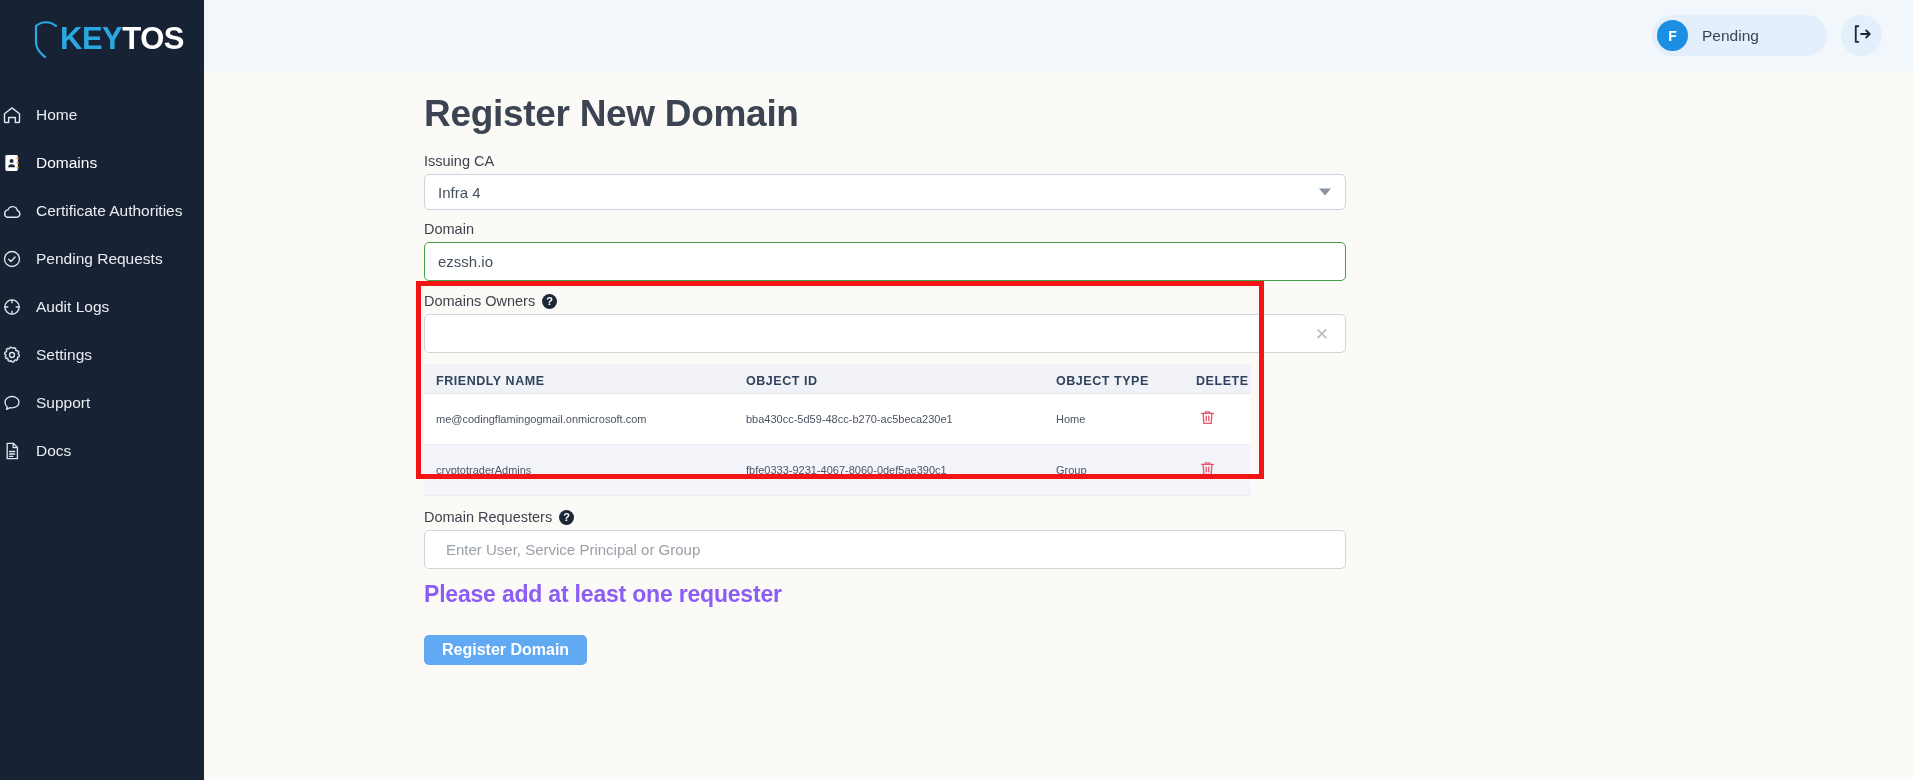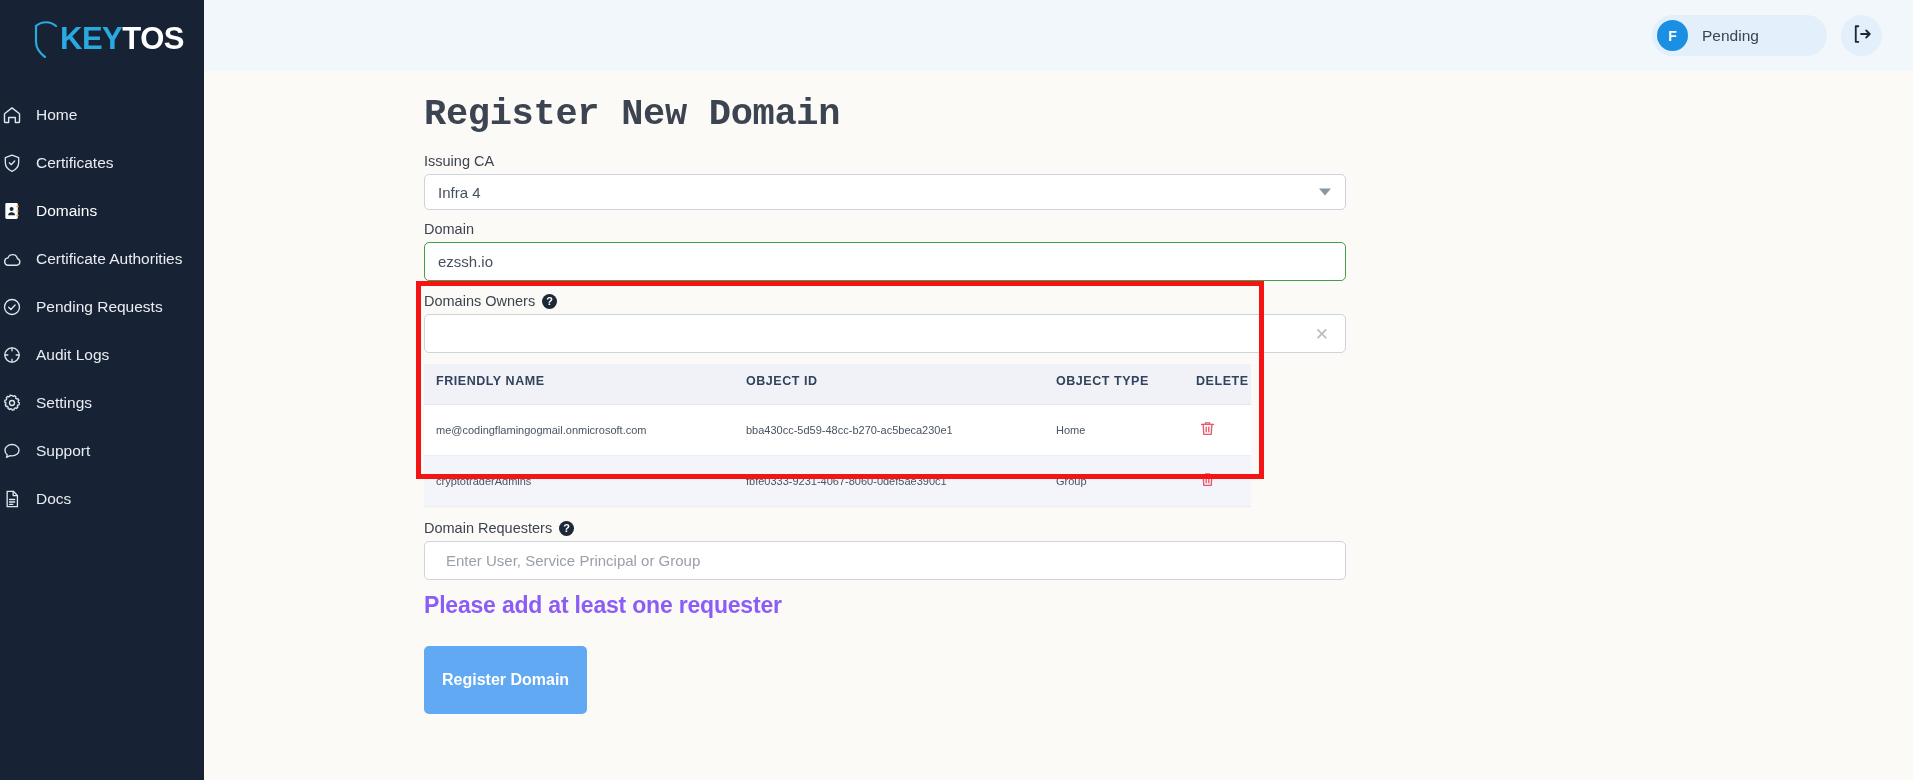--- a/index.html
+++ b/index.html
@@ -72,21 +72,21 @@
     width: 41px; height: 41px; border-radius: 50%;
     background: #e3effa; margin-left: 14px;
     display: flex; align-items: center; justify-content: center;
     cursor: pointer; border: none;
   }
 
   #content { flex: 1; padding: 22px 0 0 220px; position: relative; }
 
   .page-title {
     font-size: 37px; font-weight: bold; color: #3b4450;
-    letter-spacing: -0.3px; margin-bottom: 18px; font-family: Liberation Mono, monospace;
+    letter-spacing: -0.3px; margin-bottom: 18px;
   }
 
   .field-label {
     font-size: 14.5px; color: #3d4450; margin-bottom: 5px;
     display: flex; align-items: center; gap: 7px;
   }
   .help-icon {
     width: 15px; height: 15px; border-radius: 50%;
     background: #1c2836; color: #fff;
     font-size: 11px; font-weight: bold;
@@ -135,21 +135,21 @@
     z-index: 5;
   }
 
   table.owners-table {
     width: 827px; border-collapse: collapse;
     margin-top: 11px; background: #fff;
   }
   table.owners-table th {
     text-align: left; font-size: 12.5px; font-weight: bold;
     letter-spacing: 0.55px; color: #31435c;
-    background: #f0f2f8; padding: 10px 0 16px 12px;
+    background: #f0f2f8; padding: 10px 0 5px 12px;
     border-bottom: 1px solid #e4e7ee;
   }
   table.owners-table td {
     font-size: 11px; color: #4a5462;
     padding: 14px 0 14px 12px;
     border-bottom: 1px solid #eceef3;
   }
   table.owners-table tbody tr:nth-child(odd) { background: #ffffff; }
   table.owners-table tbody tr:nth-child(even) { background: #f3f5fa; }
   .col-friendly { width: 310px; }
@@ -166,21 +166,21 @@
   .error-text {
     color: #8b5cf6; font-size: 23px; font-weight: bold;
     margin-top: 12px; letter-spacing: -0.2px;
   }
 
   .btn-primary {
     margin-top: 27px;
     background: #61a9f2; color: #ffffff;
     border: none; border-radius: 5px;
     font-size: 16px; font-weight: bold;
-    padding: 25px 18px; cursor: pointer;
+    padding: 6px 18px; cursor: pointer;
     font-family: "Liberation Sans", sans-serif;
   }
 </style>
 </head>
 <body>
 
 <div id="app">
 
   <nav id="sidebar">
 
@@ -199,29 +199,20 @@
 
       <a class="nav-item">
         <span class="nav-icon">
           <svg width="20" height="20" viewBox="0 0 24 24" fill="none" stroke="#dfe5ec" stroke-width="1.7" stroke-linecap="round" stroke-linejoin="round">
             <path d="M3 10.5 L12 3.5 L21 10.5 V20 a1 1 0 0 1-1 1h-4v-6h-8v6H4a1 1 0 0 1-1-1z"></path>
           </svg>
         </span>
         <span class="nav-label">Home</span>
       </a>
 
-      <a class="nav-item">
-        <span class="nav-icon">
-          <svg width="20" height="20" viewBox="0 0 24 24" fill="none" stroke="#dfe5ec" stroke-width="1.6" stroke-linecap="round" stroke-linejoin="round">
-            <path d="M12 2.5 L20 5.5 v6c0 5-3.4 8.6-8 10.5-4.6-1.9-8-5.5-8-10.5v-6z"></path>
-            <path d="M8.8 11.8 l2.2 2.2 4.2-4.4"></path>
-          </svg>
-        </span>
-        <span class="nav-label">Certificates</span>
-      </a>
 
       <a class="nav-item active">
         <span class="nav-icon">
           <svg width="20" height="20" viewBox="0 0 24 24">
             <rect x="4" y="2.5" width="15" height="19" rx="1.6" fill="#ffffff"></rect>
             <rect x="17.2" y="5.5" width="3" height="2" rx="1" fill="#e8a33d"></rect>
             <rect x="17.2" y="11" width="3" height="2" rx="1" fill="#e8a33d"></rect>
             <rect x="17.2" y="16.5" width="3" height="2" rx="1" fill="#e8a33d"></rect>
             <circle cx="11.5" cy="9.5" r="2.4" fill="#1c2836"></circle>
             <path d="M7.3 17.2c0-2.4 1.9-3.8 4.2-3.8s4.2 1.4 4.2 3.8z" fill="#1c2836"></path>

